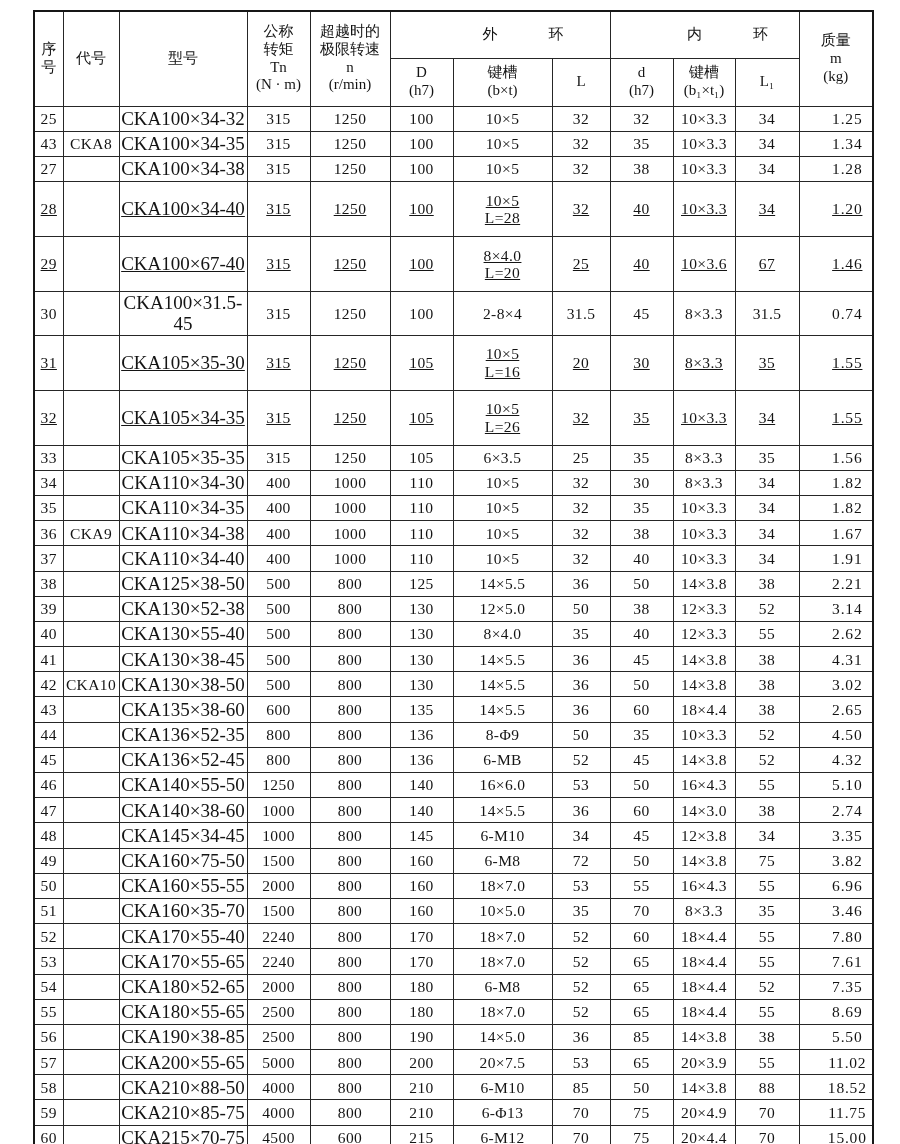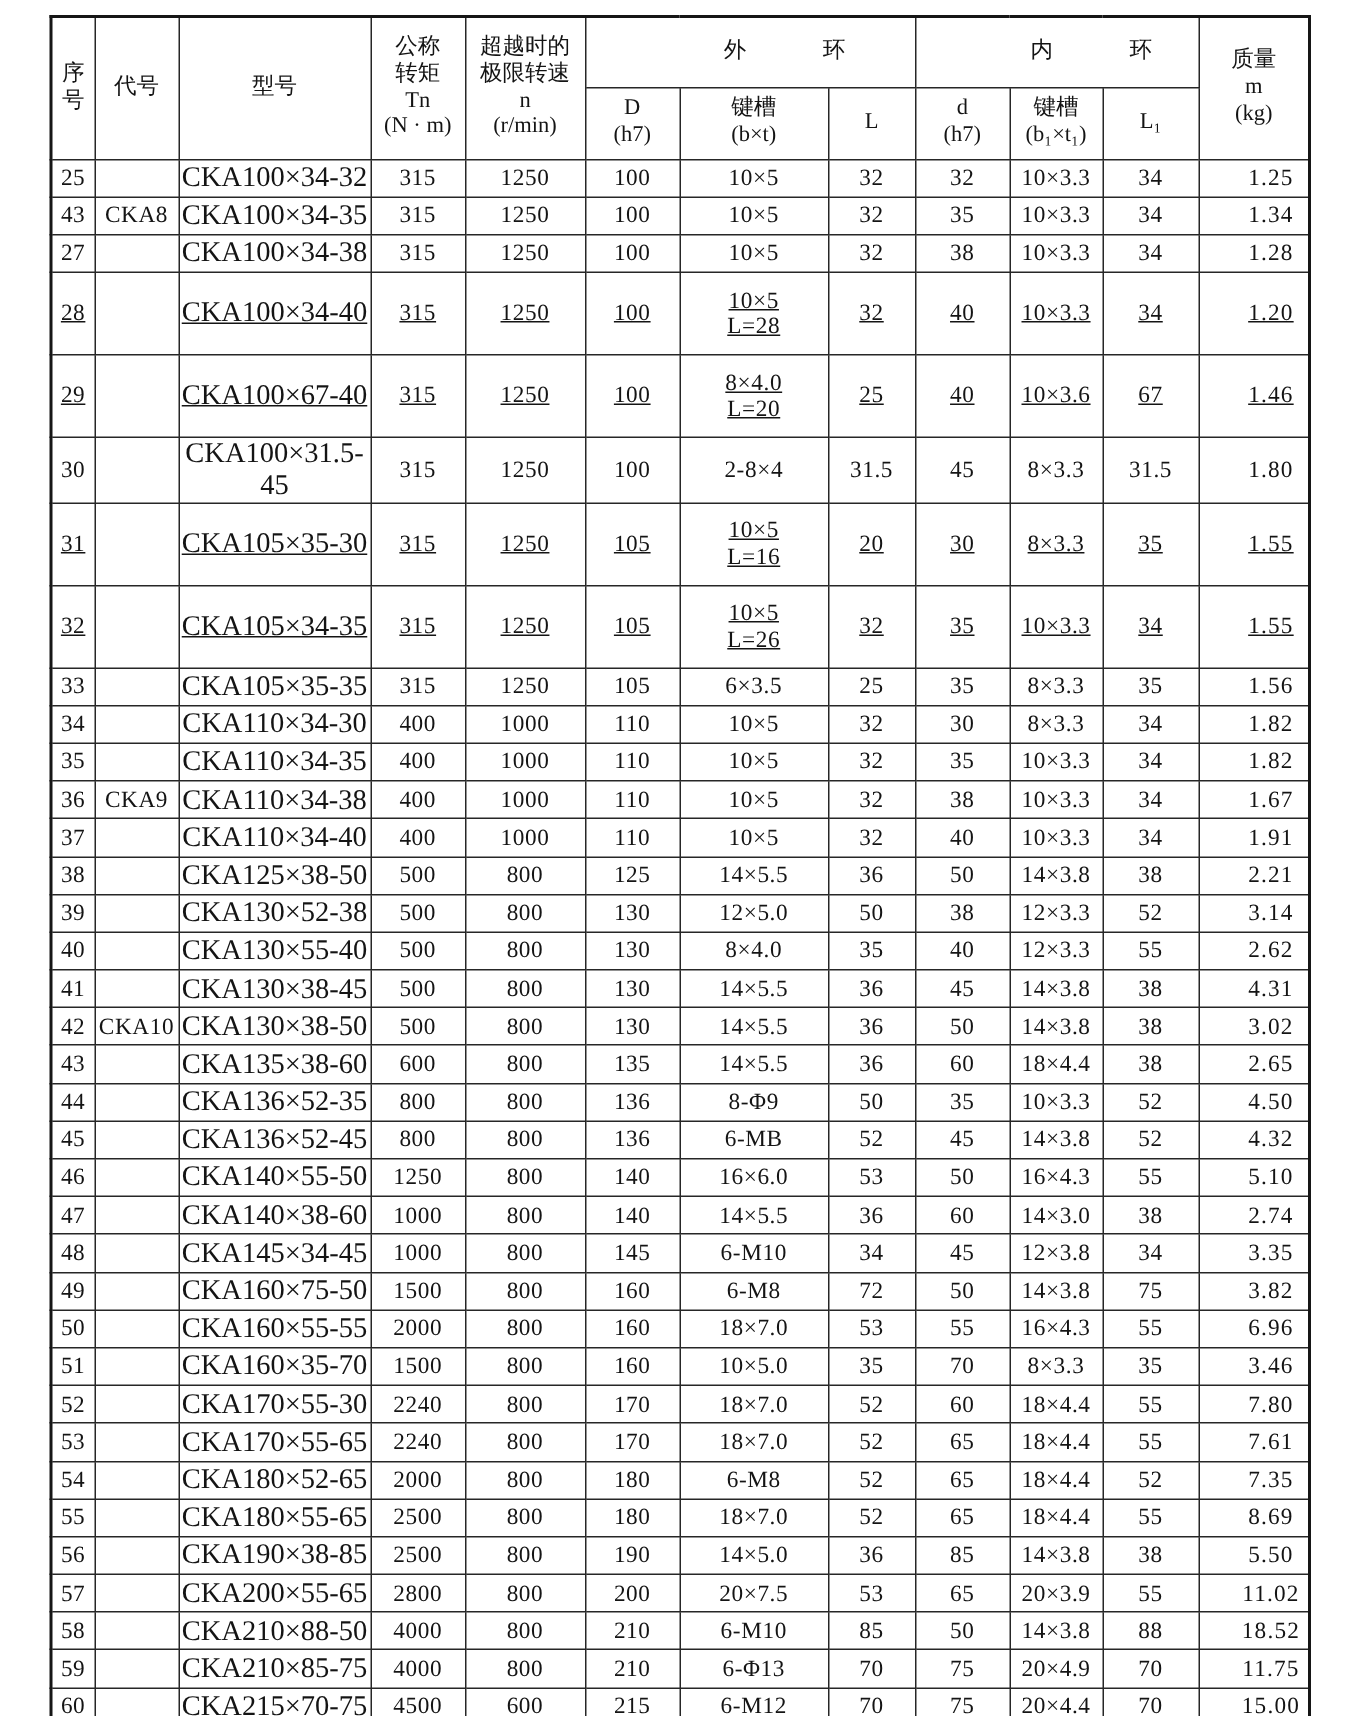--- a/index.html
+++ b/index.html
@@ -166,21 +166,21 @@
           <td class="c-code"></td>
           <td class="c-model">CKA100×31.5-45</td>
           <td class="c-tn">315</td>
           <td class="c-n">1250</td>
           <td class="c-D">100</td>
           <td class="c-bt">2-8×4</td>
           <td class="c-L">31.5</td>
           <td class="c-d">45</td>
           <td class="c-b1t1">8×3.3</td>
           <td class="c-L1">31.5</td>
-          <td class="c-m">1.80</td>
+          <td class="c-m">0.74</td>
         </tr>
         <tr class="tall">
           <td class="c-no">31</td>
           <td class="c-code"></td>
           <td class="c-model">CKA105×35-30</td>
           <td class="c-tn">315</td>
           <td class="c-n">1250</td>
           <td class="c-D">105</td>
           <td class="c-bt">10×5
 L=16</td>
@@ -467,21 +467,21 @@
           <td class="c-bt">10×5.0</td>
           <td class="c-L">35</td>
           <td class="c-d">70</td>
           <td class="c-b1t1">8×3.3</td>
           <td class="c-L1">35</td>
           <td class="c-m">3.46</td>
         </tr>
         <tr>
           <td class="c-no">52</td>
           <td class="c-code"></td>
-          <td class="c-model">CKA170×55-30</td>
+          <td class="c-model">CKA170×55-40</td>
           <td class="c-tn">2240</td>
           <td class="c-n">800</td>
           <td class="c-D">170</td>
           <td class="c-bt">18×7.0</td>
           <td class="c-L">52</td>
           <td class="c-d">60</td>
           <td class="c-b1t1">18×4.4</td>
           <td class="c-L1">55</td>
           <td class="c-m">7.80</td>
         </tr>
@@ -538,21 +538,21 @@
           <td class="c-L">36</td>
           <td class="c-d">85</td>
           <td class="c-b1t1">14×3.8</td>
           <td class="c-L1">38</td>
           <td class="c-m">5.50</td>
         </tr>
         <tr>
           <td class="c-no">57</td>
           <td class="c-code"></td>
           <td class="c-model">CKA200×55-65</td>
-          <td class="c-tn">2800</td>
+          <td class="c-tn">5000</td>
           <td class="c-n">800</td>
           <td class="c-D">200</td>
           <td class="c-bt">20×7.5</td>
           <td class="c-L">53</td>
           <td class="c-d">65</td>
           <td class="c-b1t1">20×3.9</td>
           <td class="c-L1">55</td>
           <td class="c-m">11.02</td>
         </tr>
         <tr>

